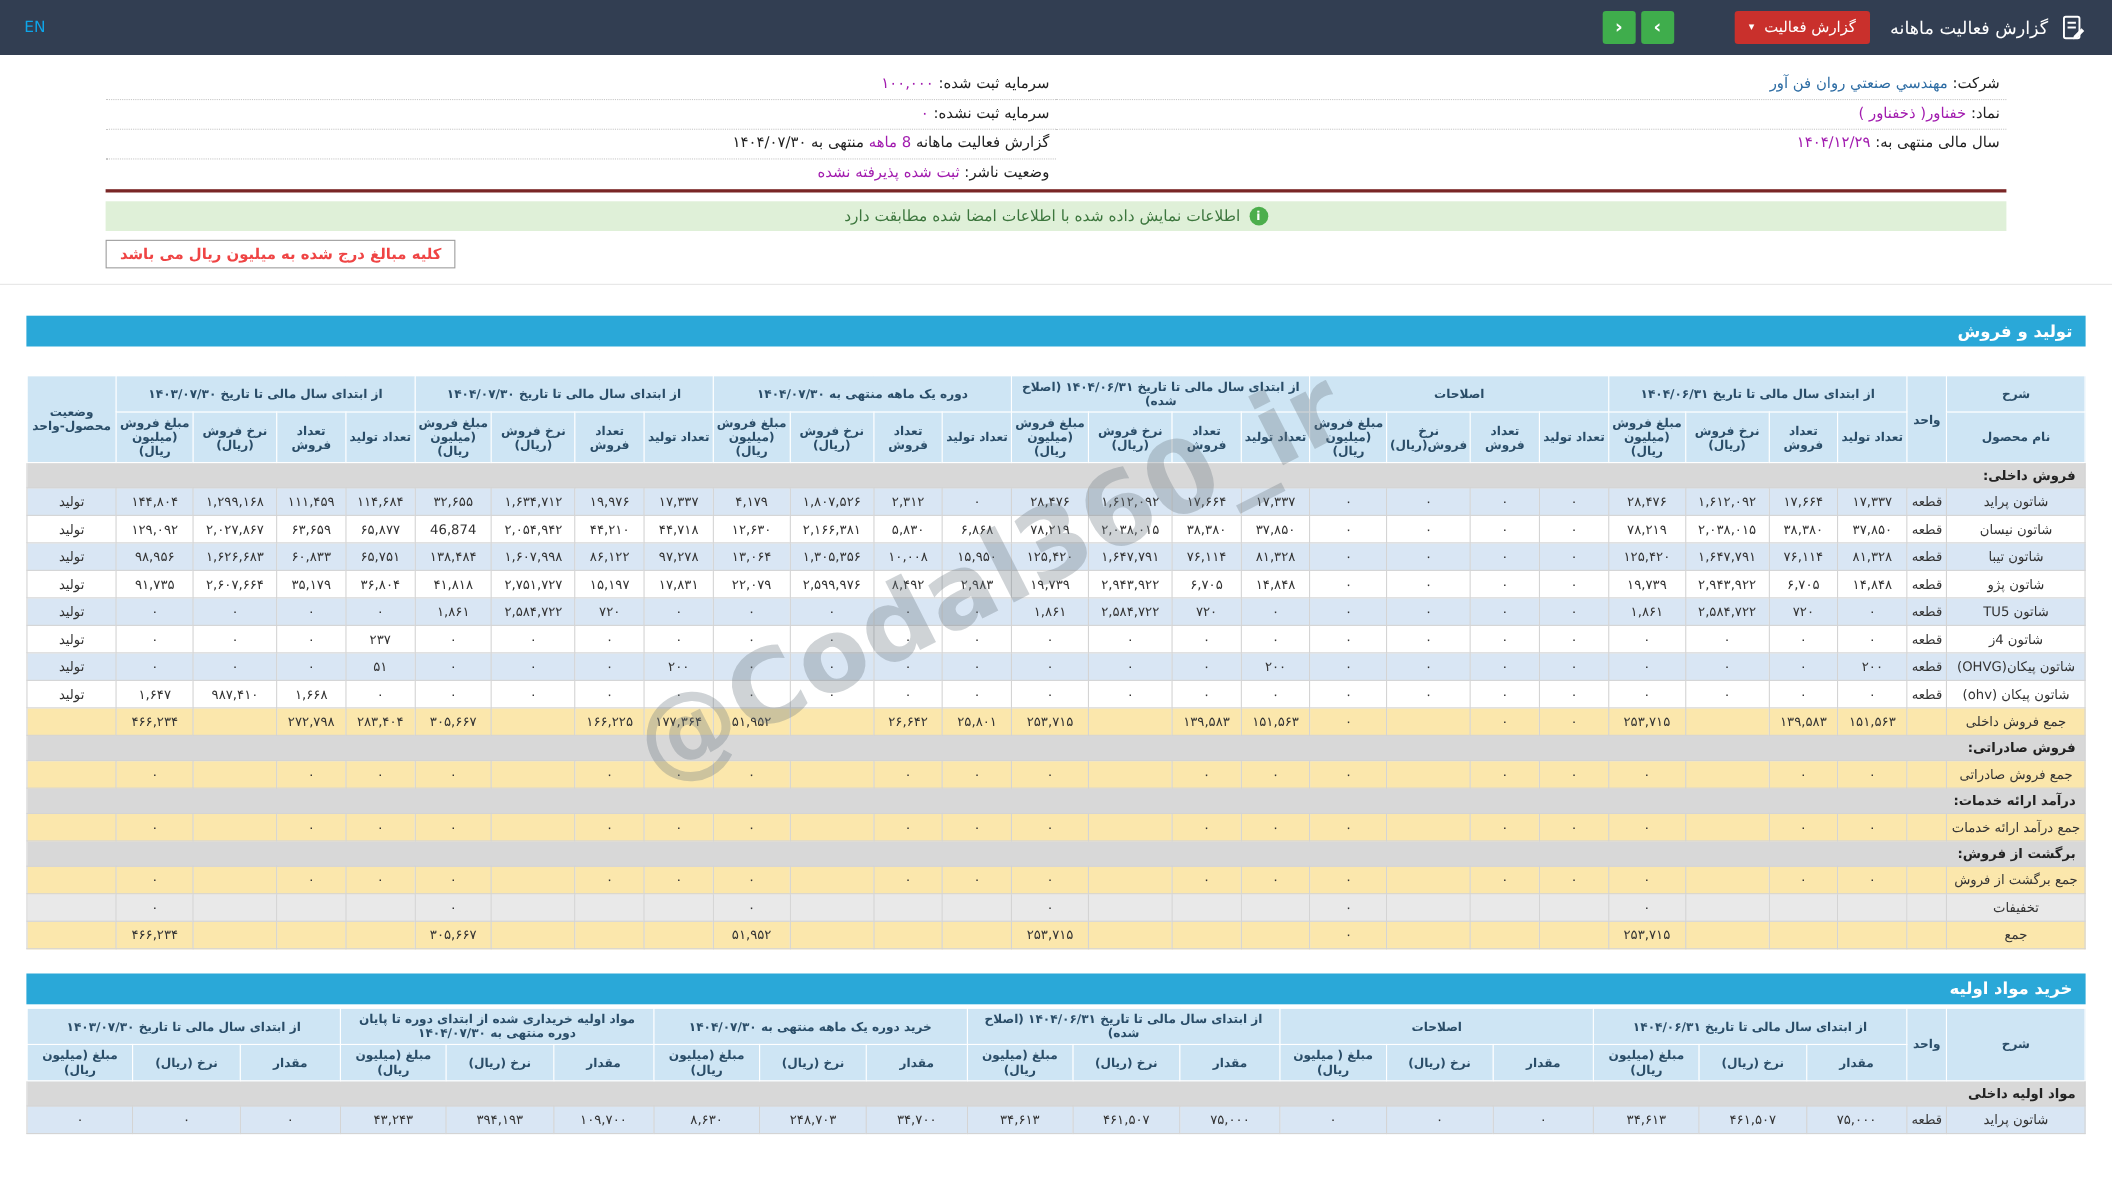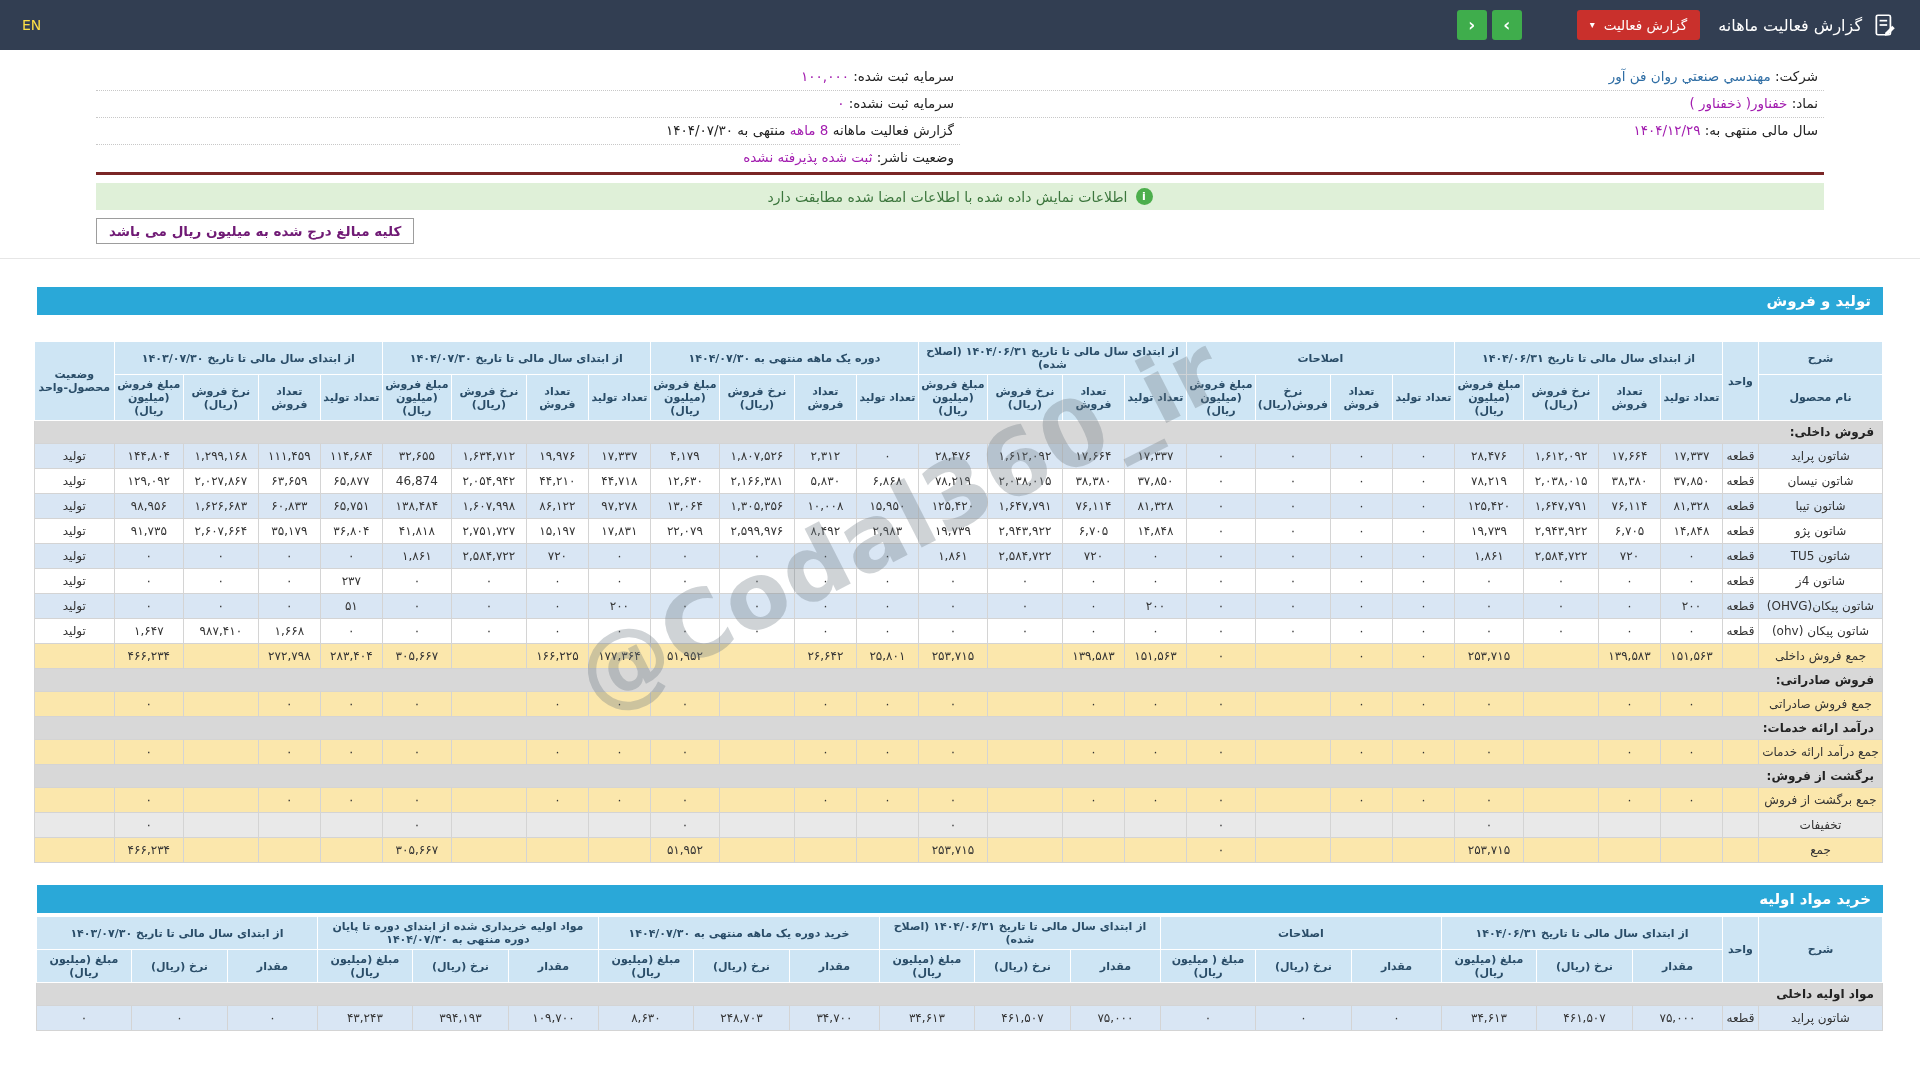--- a/index.html
+++ b/index.html
@@ -8,41 +8,41 @@
   
   .topbar{height:50px;background:#323e52;display:flex;align-items:center;padding:0 22px;gap:10px}
   .doc-icon{width:26px;height:26px;flex:0 0 auto}
   .topbar-title{color:#fff;font-size:16px;margin-left:8px}
   .report-btn{background:#c9302c;color:#fff;border:none;border-radius:3px;padding:7px 13px;
       font-size:13.5px;display:flex;align-items:center;gap:9px;cursor:pointer;font-family:inherit}
   .caret{font-size:10px;line-height:1}
   .nav-wrap{display:flex;gap:5px;margin-right:45px}
   .nav-btn{width:30px;height:30px;border:none;border-radius:3px;background:#3fad4c;color:#fff;
       font-size:17px;font-weight:bold;cursor:pointer;display:flex;align-items:center;justify-content:center;font-family:inherit}
-  .en{margin-right:auto;color:#fde047;font-size:14px;text-decoration:none;cursor:pointer}
+  .en{margin-right:auto;color:#0ea5e9;font-size:14px;text-decoration:none;cursor:pointer}
   
   .info{margin:14px 96px 0;border-bottom:3px solid #7a2626}
   .info-cols{display:flex}
   .info-col{width:50%}
   .info-row{border-bottom:1px dotted #c8c8c8;padding:4px 6px;font-size:13.5px;color:#222;height:27px;white-space:nowrap;overflow:hidden}
   .info-col .info-row:last-child{border-bottom:none}
   .info-row b{font-weight:normal}
   .v-red{color:#a21caf}
   .v-link{color:#2e6da4;cursor:pointer}
   
   .green-bar{margin:8px 96px 0;background:#dff0d8;color:#3c763d;font-size:14px;padding:5px 0;
       display:flex;align-items:center;justify-content:center;gap:8px}
   .i-icon{width:17px;height:17px;border-radius:50%;background:#4cae4c;color:#fff;font-size:11px;
       font-weight:bold;display:flex;align-items:center;justify-content:center;font-style:normal;flex:0 0 auto}
   .note-wrap{margin:8px 96px 0;text-align:left;height:28px}
   .note-box{display:inline-block;border:1px solid #9d9d9d;background:#fff;padding:4px 12px;
-      font-size:13.5px;font-weight:bold;color:#701a75}
+      font-size:13.5px;font-weight:bold;color:#ef4444}
   .page-divider{border-top:1px solid #e6e6e6;margin-top:12px}
   
-  .main{margin:28px 37px 0}
+  .main{margin:28px 24px 0}
   .sec-bar{background:#2aa8d8;color:#fff;font-weight:bold;font-size:15px;padding:5px 12px}
   .sub-row{border:1px solid #dcdcdc;border-top:none;background:#fff;font-weight:bold;
       font-size:13.5px;padding:5px 10px;color:#111}
   .mat-bar{margin-top:22px}
   
   .tbl{width:100%;border-collapse:collapse;table-layout:fixed;margin-top:26px}
   .mat-tbl{margin-top:3px}
   .tbl th{background:#cee5f4;color:#2a4d68;font-size:11px;font-weight:bold;border:1px solid #fff;
       padding:3px 2px;text-align:center;vertical-align:middle}
   .tbl td{font-size:12px;color:#333;border:1px solid #d4d4d4;padding:3px;text-align:center;height:25px;vertical-align:middle}

